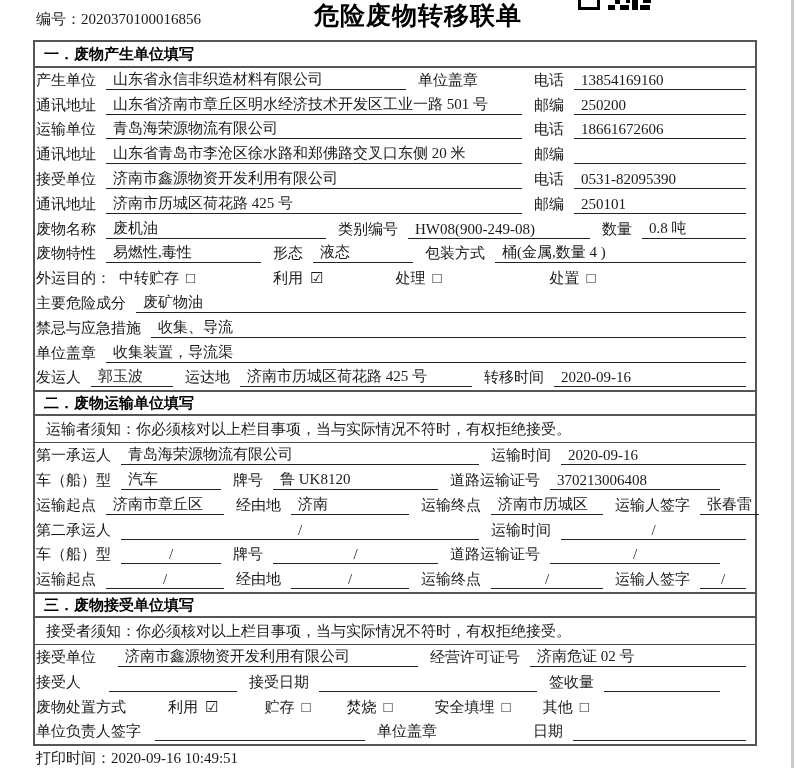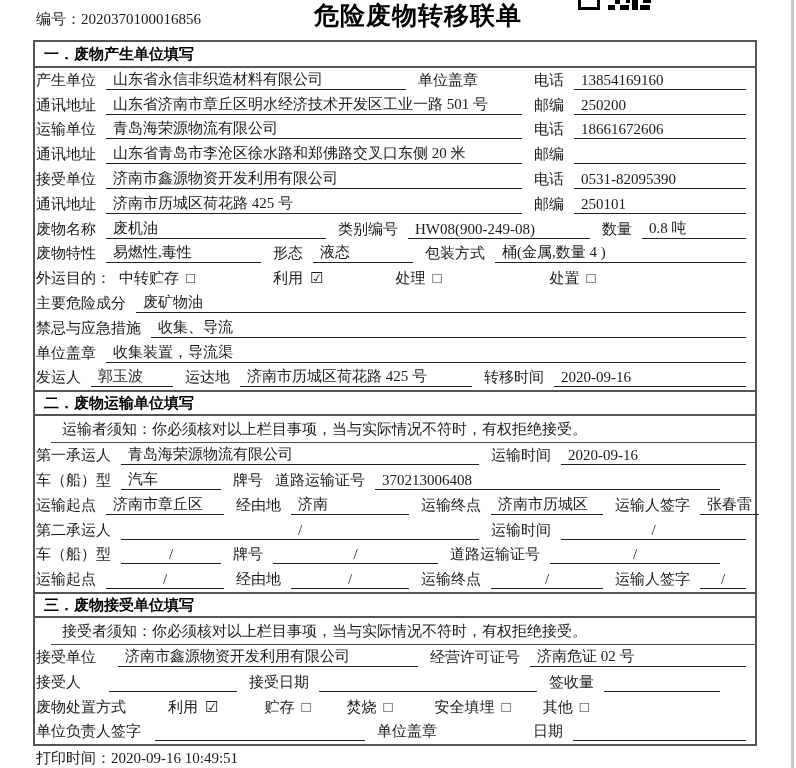--- a/index.html
+++ b/index.html
@@ -12,21 +12,21 @@
                font-size:25px; font-weight:bold; line-height:32px; letter-spacing:1px; color:#000; }
   .qr-frag { position:absolute; left:578px; top:0; }
 
   
   .tbl { position:absolute; left:33px; top:40px; width:724px; border:2px solid #555; background:#fff; }
   .sec-hdr { height:26px; display:flex; align-items:center; padding:0 9px;
              font-weight:bold; font-size:15px; color:#000;
              border-top:2px solid #555; border-bottom:2px solid #555; }
   .sec-hdr.first { border-top:none; }
   .notice { height:27px; display:flex; align-items:center; padding:0 11px;
-            border-bottom:1.5px solid #4a4a4a; white-space:nowrap;margin-left:16px; }
+            border-bottom:1.5px solid #4a4a4a; white-space:nowrap; }
   .row { height:24.8px; display:flex; align-items:flex-end; padding:0 9px 3px 1px; }
   .lbl { white-space:nowrap; flex:0 0 auto; }
   .lbl.g { margin-left:12px;text-align:center; }
   .lbl.ra { margin-left:auto; }
   .lbl + .val { margin-left:10px; }
   .val { border-bottom:1px solid #222; padding:0 7px; white-space:nowrap; flex:0 0 auto; min-height:4px; }
   .grow { flex:1 1 auto; }
   .c { text-align:center; }
   .mr26 { margin-right:26px; }
   .cbi { white-space:nowrap; flex:0 0 auto; }
@@ -166,20 +166,21 @@
     <span class="lbl">第一承运人</span>
     <span class="val grow">青岛海荣源物流有限公司</span>
     <span class="lbl g">运输时间</span>
     <span class="val" style="width:185px">2020-09-16</span>
   </div>
 
   <div class="row">
     <span class="lbl">车（船）型</span>
     <span class="val" style="width:100px">汽车</span>
     <span class="lbl g">牌号</span>
+    <span class="val" style="width:165px">鲁 UK8120</span>
     <span class="lbl g">道路运输证号</span>
     <span class="val grow mr26">370213006408</span>
   </div>
 
   <div class="row">
     <span class="lbl">运输起点</span>
     <span class="val" style="width:118px">济南市章丘区</span>
     <span class="lbl g">经由地</span>
     <span class="val" style="width:118px">济南</span>
     <span class="lbl g">运输终点</span>

